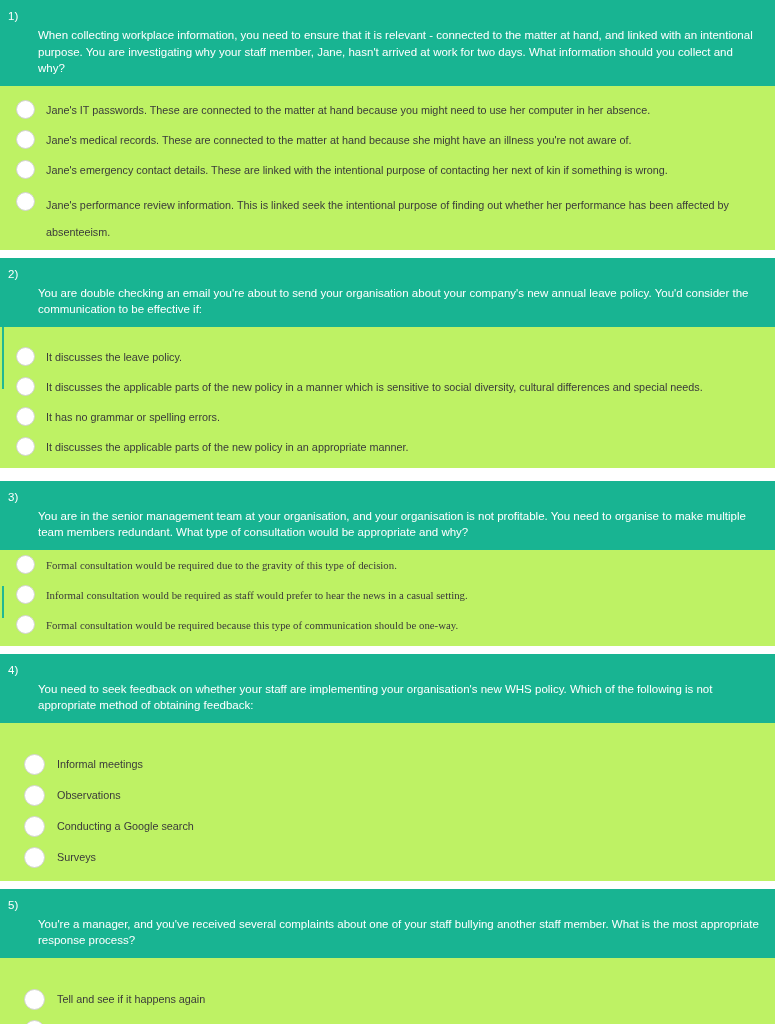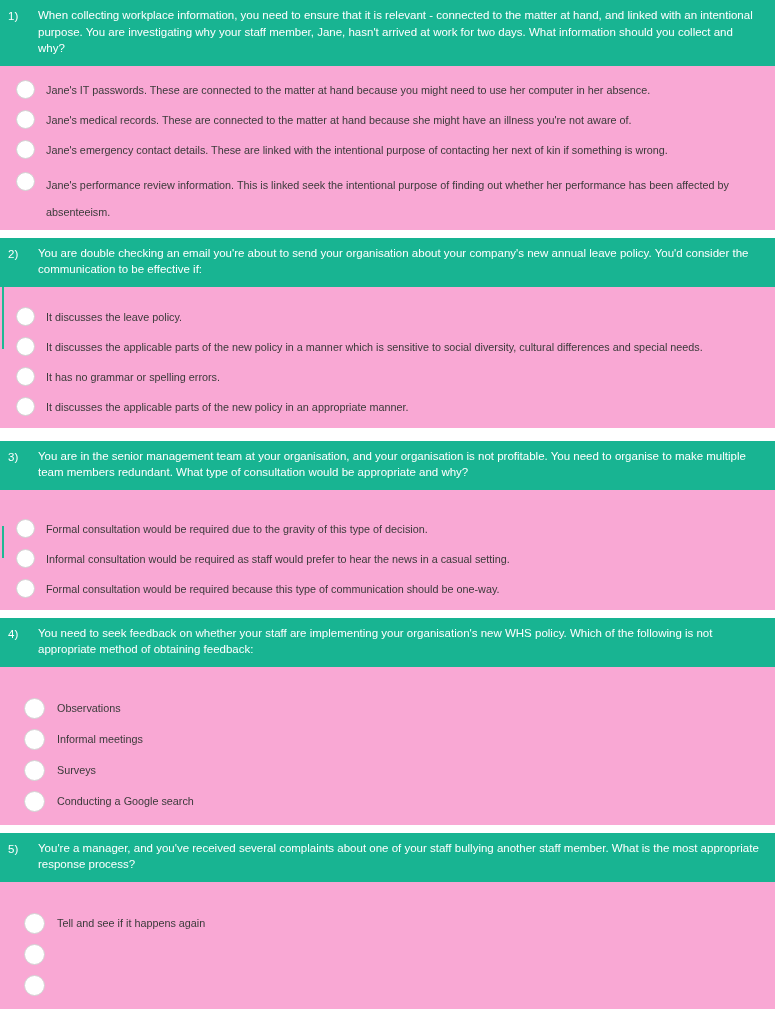--- a/index.html
+++ b/index.html
@@ -43,24 +43,25 @@
     line-height: 16.5px;
     padding-top: 1px;
     font-weight: normal;
     color: #ffffff;
   }
   .q-text {
     flex: 1 1 auto;
     font-size: 11.5px;
     line-height: 16.5px;
     color: #ffffff;
+    margin-top: 20px;
   }
   .options {
     position: relative;
-    background: #f9a8d4;
+    background: #bef264;
   }
   .accent-bar {
     position: absolute;
     left: 2px;
     width: 2px;
     background: #1fb894;
   }
   .option-row {
     display: flex;
     align-items: flex-start;
@@ -175,21 +176,21 @@
     </div>
   </div>
 
   <div class="spacer-md"></div>
 
   <div class="question-block">
     <div class="q-header full">
       <div class="q-number">3)</div>
       <div class="q-text">You are in the senior management team at your organisation, and your organisation is not profitable. You need to organise to make multiple team members redundant. What type of consultation would be appropriate and why?</div>
     </div>
-    <div class="options group-a" style="padding-top:24px;padding-bottom:6px;">
+    <div class="options group-a" style="padding-bottom:6px;font-family:Liberation Serif, serif;">
       <div class="accent-bar" style="top:36px;height:32px;"></div>
       <div class="option-row">
         <span class="radio"></span>
         <span class="opt-label">Formal consultation would be required due to the gravity of this type of decision.</span>
       </div>
       <div class="option-row">
         <span class="radio"></span>
         <span class="opt-label">Informal consultation would be required as staff would prefer to hear the news in a casual setting.</span>
       </div>
       <div class="option-row">
@@ -202,33 +203,33 @@
   <div class="spacer-sm"></div>
 
   <div class="question-block">
     <div class="q-header full">
       <div class="q-number">4)</div>
       <div class="q-text">You need to seek feedback on whether your staff are implementing your organisation's new WHS policy. Which of the following is not appropriate method of obtaining feedback:</div>
     </div>
     <div class="options group-b" style="padding-top:26px;padding-bottom:8px;">
       <div class="option-row">
         <span class="radio"></span>
+        <span class="opt-label">Informal meetings</span>
+      </div>
+      <div class="option-row">
+        <span class="radio"></span>
         <span class="opt-label">Observations</span>
       </div>
       <div class="option-row">
         <span class="radio"></span>
-        <span class="opt-label">Informal meetings</span>
+        <span class="opt-label">Conducting a Google search</span>
       </div>
       <div class="option-row">
         <span class="radio"></span>
         <span class="opt-label">Surveys</span>
-      </div>
-      <div class="option-row">
-        <span class="radio"></span>
-        <span class="opt-label">Conducting a Google search</span>
       </div>
     </div>
   </div>
 
   <div class="spacer-sm"></div>
 
   <div class="question-block">
     <div class="q-header full">
       <div class="q-number">5)</div>
       <div class="q-text">You're a manager, and you've received several complaints about one of your staff bullying another staff member. What is the most appropriate response process?</div>

